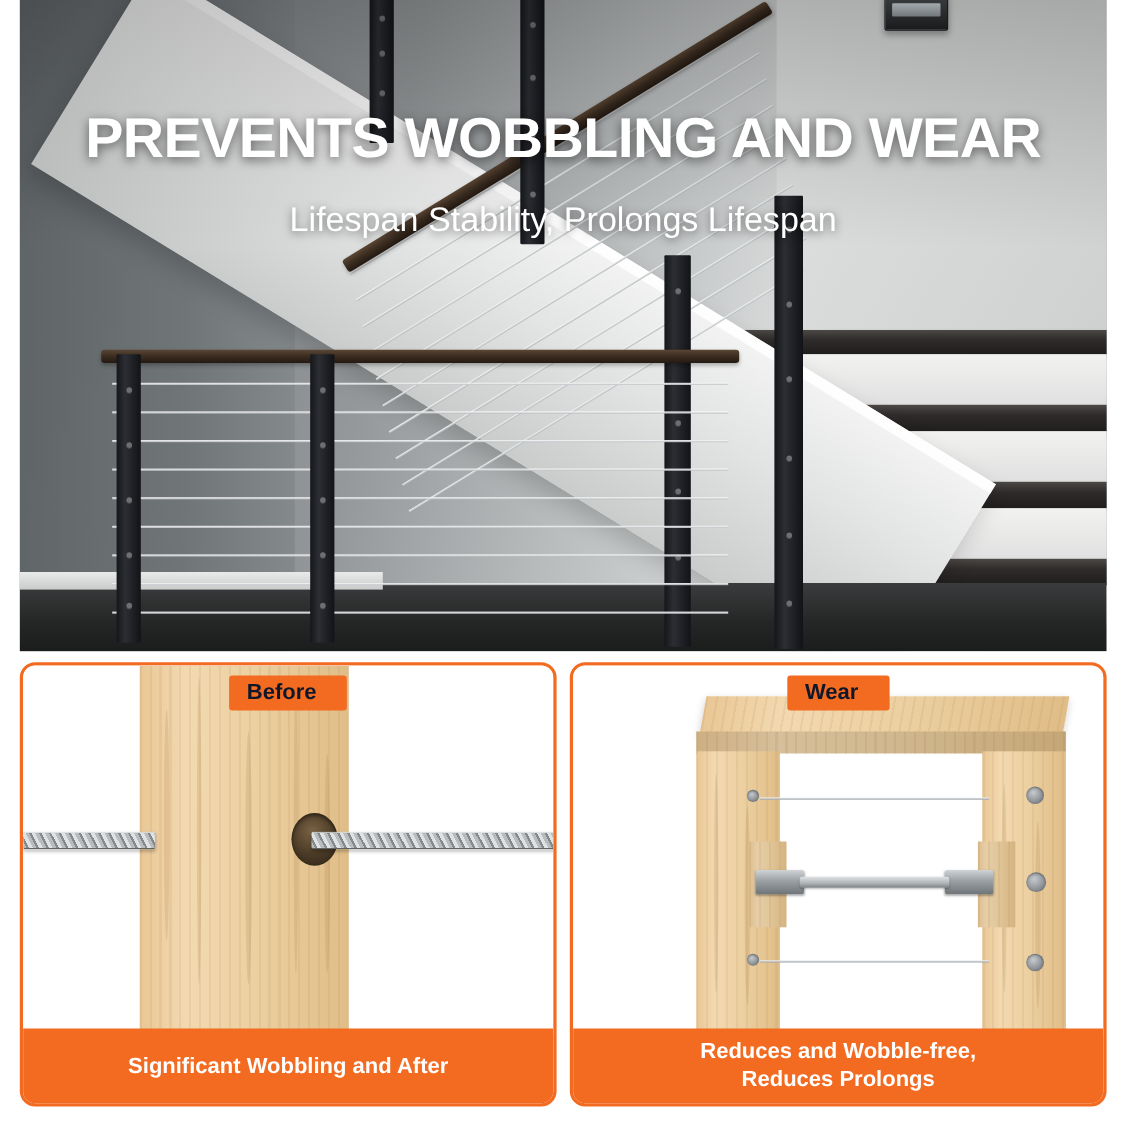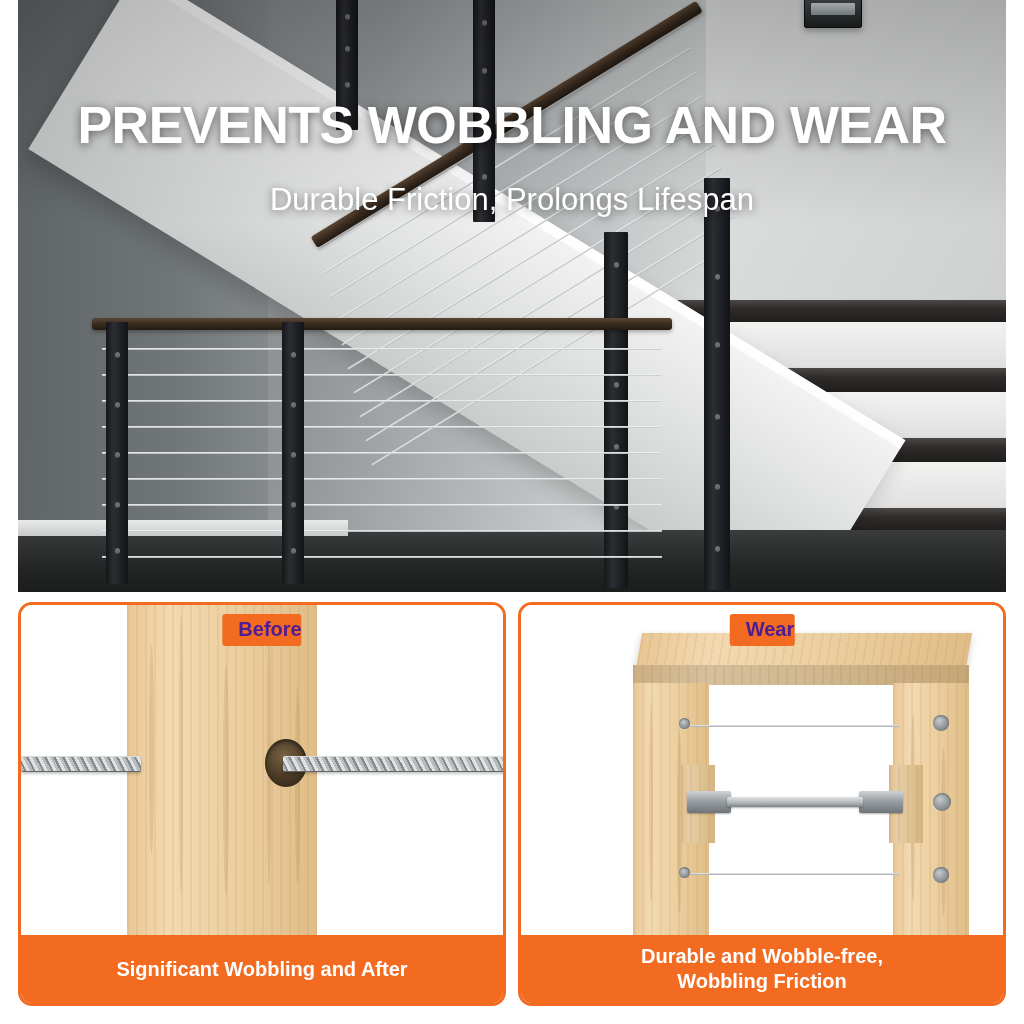--- a/index.html
+++ b/index.html
@@ -214,24 +214,24 @@
     height: 336px;
     overflow: hidden;
     background: #ffffff;
   }
   .badge {
     position: absolute;
     top: 9px;
     left: 50%;
     transform: translateX(-50%);
     background: #f26b21;
-    color: #4c1d95;
+    color: #0f172a;
     font-size: 20px;
     font-weight: bold;
-    padding: 4px 0 5px 16px;
+    padding: 4px 28px 5px 16px;
     border-radius: 3px;
     z-index: 5;
     white-space: nowrap;
   }
   .caption {
     position: absolute;
     left: 0; bottom: 0;
     width: 100%;
     height: 68px;
     background: #f26b21;
@@ -393,21 +393,21 @@
       <span class="dot" style="top:30px"></span>
         <span class="dot" style="top:80px"></span>
         <span class="dot" style="top:130px"></span>
         <span class="dot" style="top:180px"></span>
         <span class="dot" style="top:226px"></span>
     </div>
 
     <div class="hero-shade"></div>
 
     <div class="hero-title">PREVENTS WOBBLING AND WEAR</div>
-    <div class="hero-sub">Durable Friction, Prolongs Lifespan</div>
+    <div class="hero-sub">Lifespan Stability, Prolongs Lifespan</div>
   </div>
 
   <div class="panels">
 
     <div class="panel">
       <div class="panel-img">
 
         <div class="wood" style="left:106px; top:0px; width:190px; height:336px;">
           <div class="wood-grain" style="left:22px; top:40px; width:5px; height:210px;"></div>
           <div class="wood-grain" style="left:52px; top:10px; width:4px; height:280px;"></div>
@@ -456,20 +456,20 @@
         <div class="screw" style="left:412px; top:110px; width:16px; height:16px;"></div>
         <div class="screw" style="left:412px; top:188px; width:18px; height:18px;"></div>
         <div class="screw" style="left:412px; top:262px; width:16px; height:16px;"></div>
 
         <div class="screw" style="left:158px; top:113px; width:11px; height:11px;"></div>
         <div class="screw" style="left:158px; top:262px; width:11px; height:11px;"></div>
       </div>
       <div class="badge">Wear</div>
       <div class="caption">
         <span>
-          <span>Durable and Wobble-free,</span><br>
-          <span>Wobbling Friction</span>
+          <span>Reduces and Wobble-free,</span><br>
+          <span>Reduces Prolongs</span>
         </span>
       </div>
     </div>
 
   </div>
 </div>
 
 </body></html>

